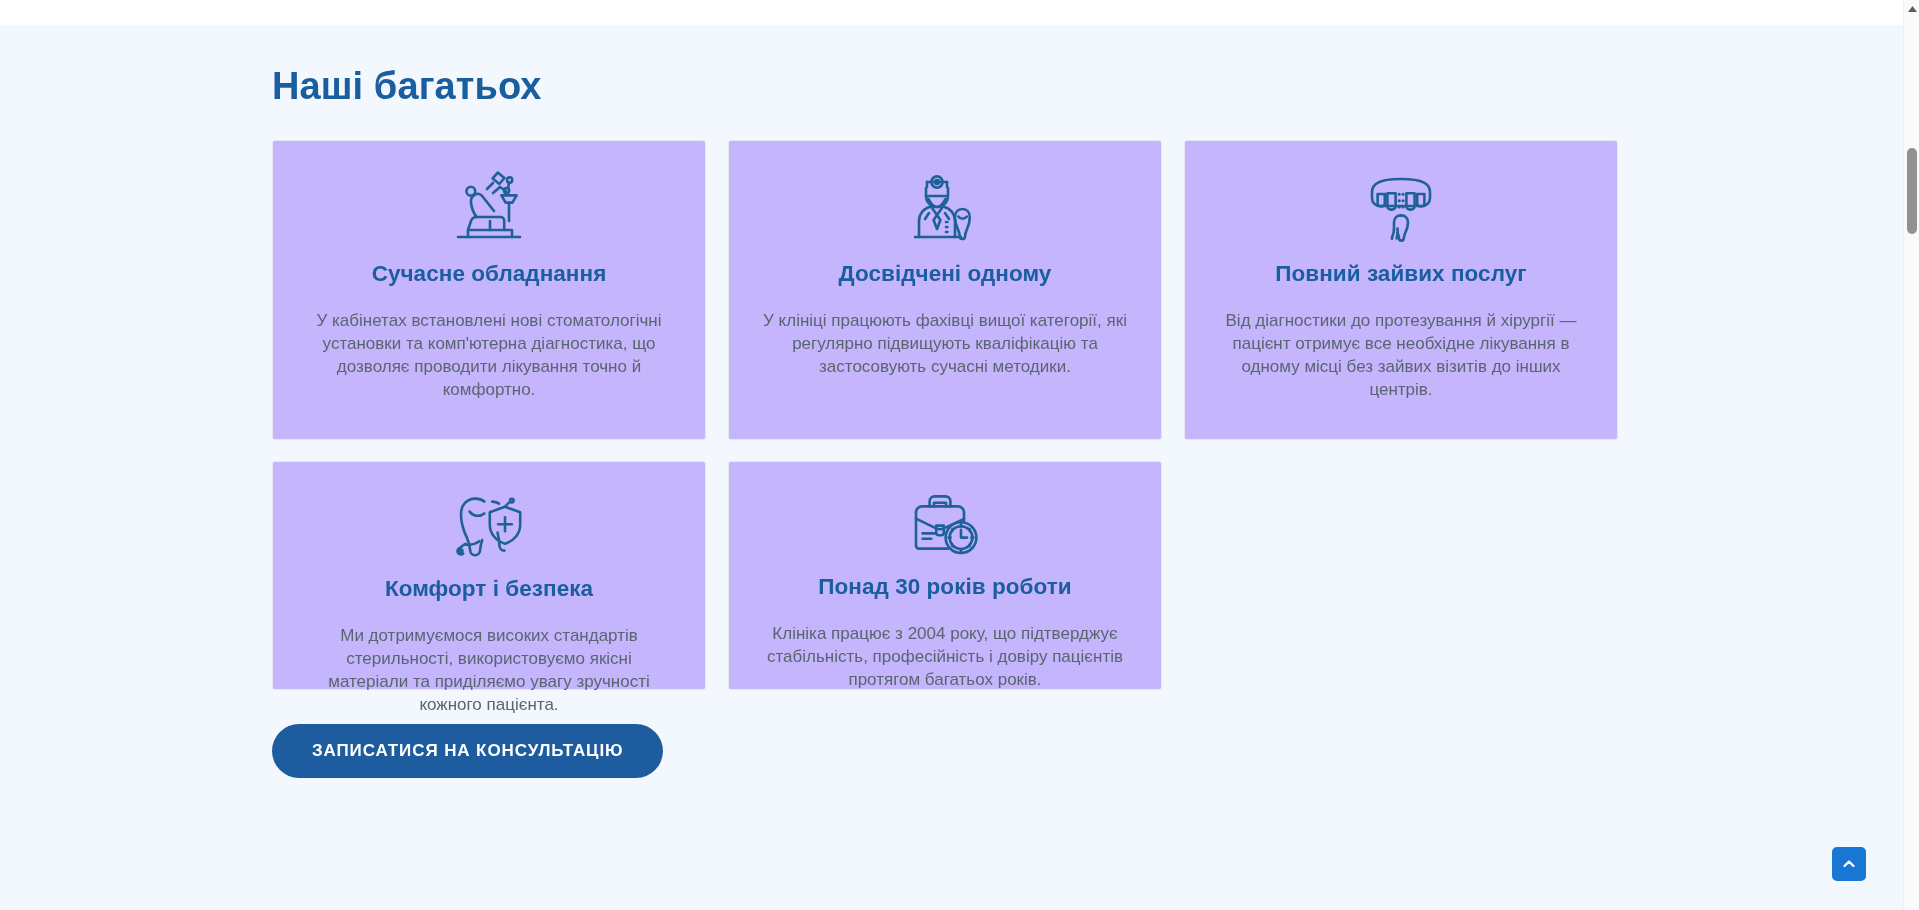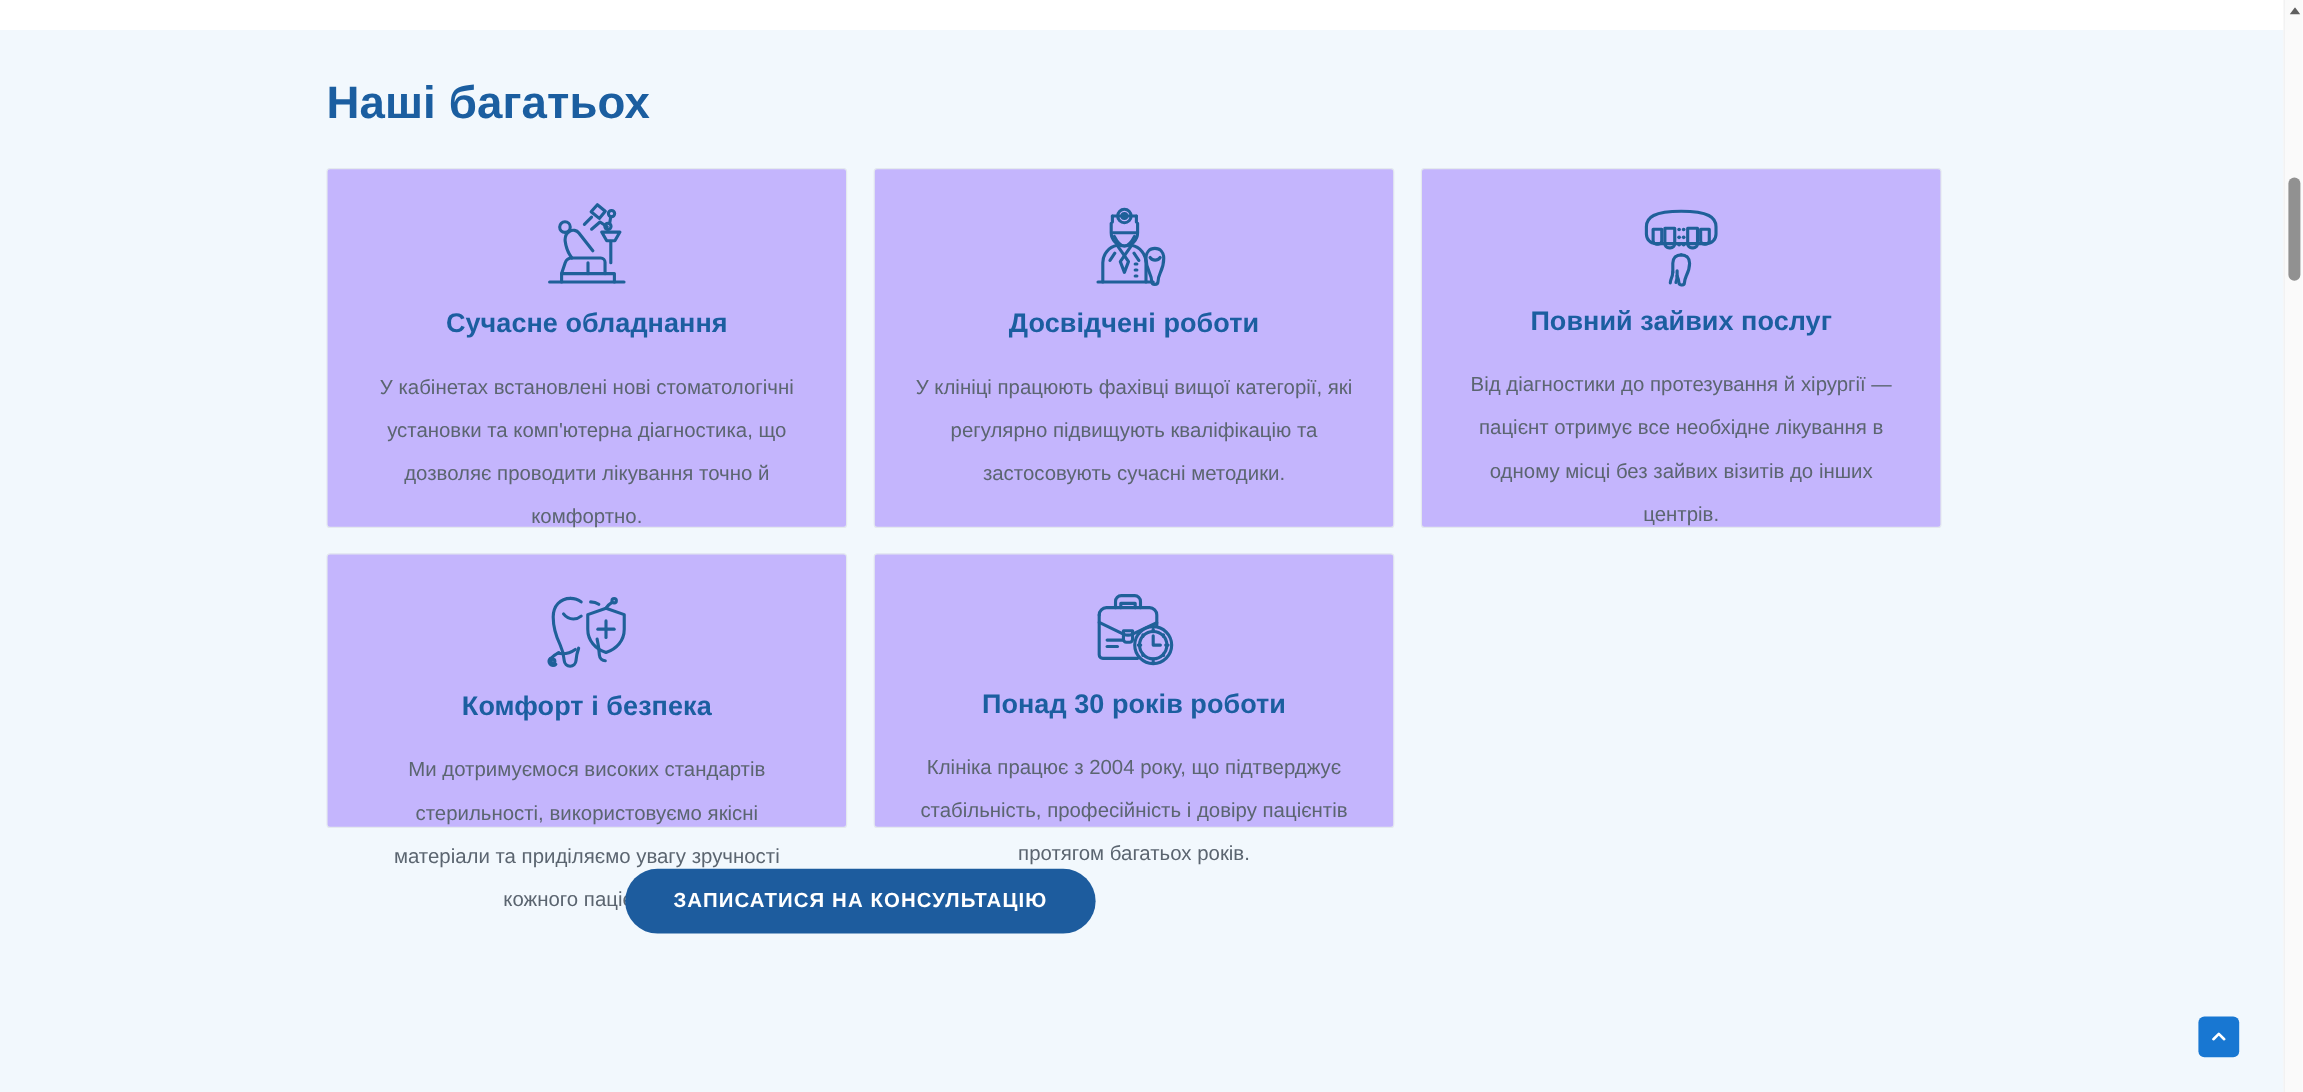--- a/index.html
+++ b/index.html
@@ -92,30 +92,30 @@
     margin: 0;
     font-size: 22.5px;
     line-height: 30px;
     font-weight: 700;
     color: #1b5ea0;
     letter-spacing: 0.05px;
   }
   .card-text {
     margin: 20px 0 0 0;
     font-size: 17px;
-    line-height: 36px;
+    line-height: 23px;
     color: #5b6570;
     font-weight: 400;
   }
 
   
   .cta-wrap {
     margin-top: 34px;
     display: flex;
-    justify-content: center;
+    justify-content: flex-start;
     width: 890px;
   }
   .cta-button {
     display: inline-flex;
     align-items: center;
     justify-content: center;
     height: 54px;
     padding: 0 40px;
     border: none;
     border-radius: 27px;
@@ -250,21 +250,21 @@
               <path d="M41 53h1.4"></path>
                 <path d="M41 58h1.4"></path>
                 <path d="M41 63h1.4"></path>
 
               <path d="M10 68h46"></path>
 
               <path d="M57.4 40c-4.6 0-7.4 3.4-7.4 8.2 0 5 1.4 9 3 12.4 1 2.2 1.6 4.6 1.8 7 .1 1.4 1.2 2.4 2.6 2.4s2.5-1 2.6-2.4c.2-2.4.8-4.8 1.8-7 1.6-3.4 3-7.4 3-12.4 0-4.8-2.8-8.2-7.4-8.2z"></path>
               <path d="M53.4 47.6c1 1.4 2.6 2.2 4.2 2.2s3.2-.8 4.2-2.2"></path>
             </svg>
           </div>
-          <h3 class="card-title">Досвідчені роботи</h3>
+          <h3 class="card-title">Досвідчені одному</h3>
           <p class="card-text">У клініці працюють фахівці вищої категорії, які регулярно підвищують кваліфікацію та застосовують сучасні методики.</p>
         </div>
 
         <div class="card row1">
           <div class="card-icon">
             <svg width="78" height="72" viewBox="0 0 78 72" fill="none" stroke="#1f6099" stroke-width="2.6" stroke-linecap="round" stroke-linejoin="round">
 
               <path d="M10 22c0-7.8 6.4-13 29-13s29 5.2 29 13v6c0 4.4-3.4 8-7.6 8H17.6C13.4 36 10 32.4 10 28z"></path>
 
               <path d="M15.6 24h7.2v9.6c0 1.6-1.3 2.8-2.9 2.8h-1.4c-1.6 0-2.9-1.2-2.9-2.8z"></path>

